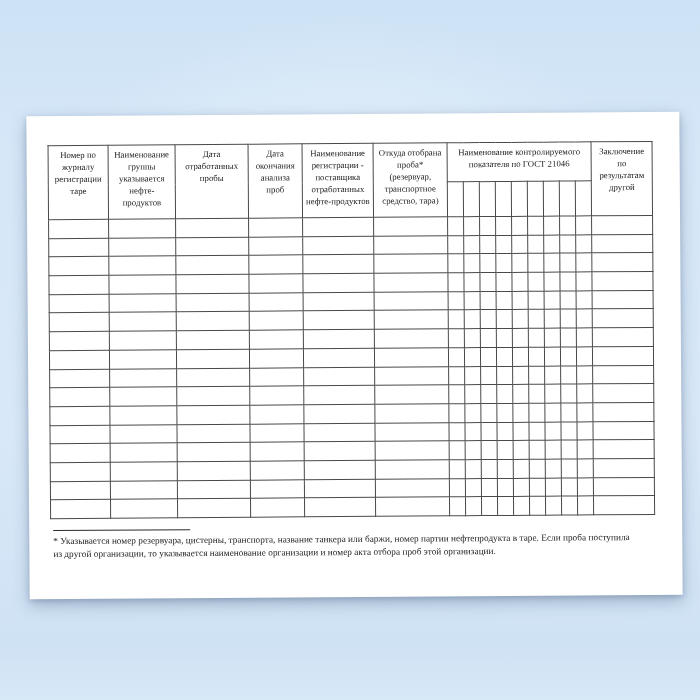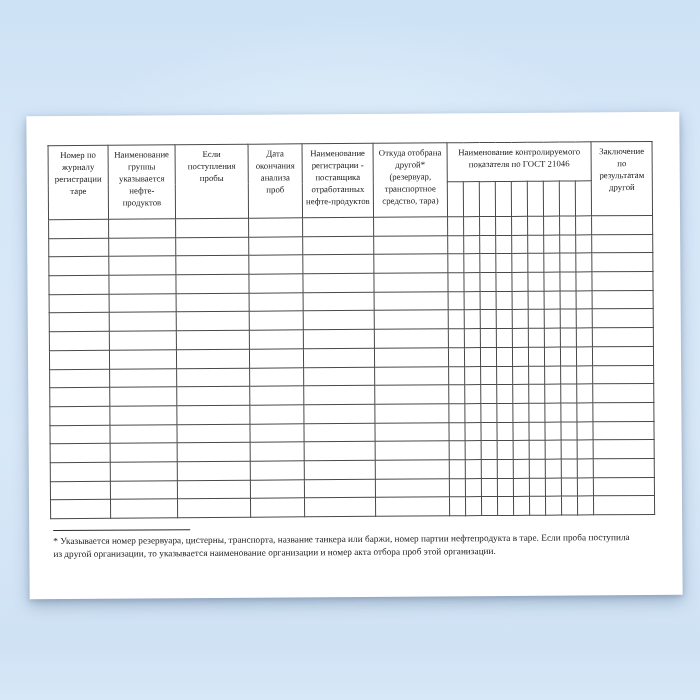--- a/index.html
+++ b/index.html
@@ -81,24 +81,24 @@
         <col style="width:16px">
       <col style="width:16px">
         <col style="width:16px">
         <col style="width:16px">
       <col style="width:61px">
     </colgroup>
     <thead>
       <tr class="head-main">
         <th rowspan="2">Номер по журналу регистрации таре</th>
         <th rowspan="2">Наименование группы указывается нефте-продуктов</th>
-        <th rowspan="2">Если поступления пробы</th>
+        <th rowspan="2">Дата отработанных пробы</th>
         <th rowspan="2">Дата окончания анализа проб</th>
         <th rowspan="2">Наименование регистрации - поставщика отработанных нефте-продуктов</th>
-        <th rowspan="2">Откуда отобрана другой* (резервуар, транспортное средство, тара)</th>
+        <th rowspan="2">Откуда отобрана проба* (резервуар, транспортное средство, тара)</th>
         <th colspan="9">Наименование контролируемого показателя по ГОСТ 21046</th>
         <th rowspan="2">Заключение по результатам другой</th>
       </tr>
       <tr class="head-sub" id="subhead-row">
           <th></th>
           <th></th>
           <th></th>
           <th></th>
           <th></th>
           <th></th>

